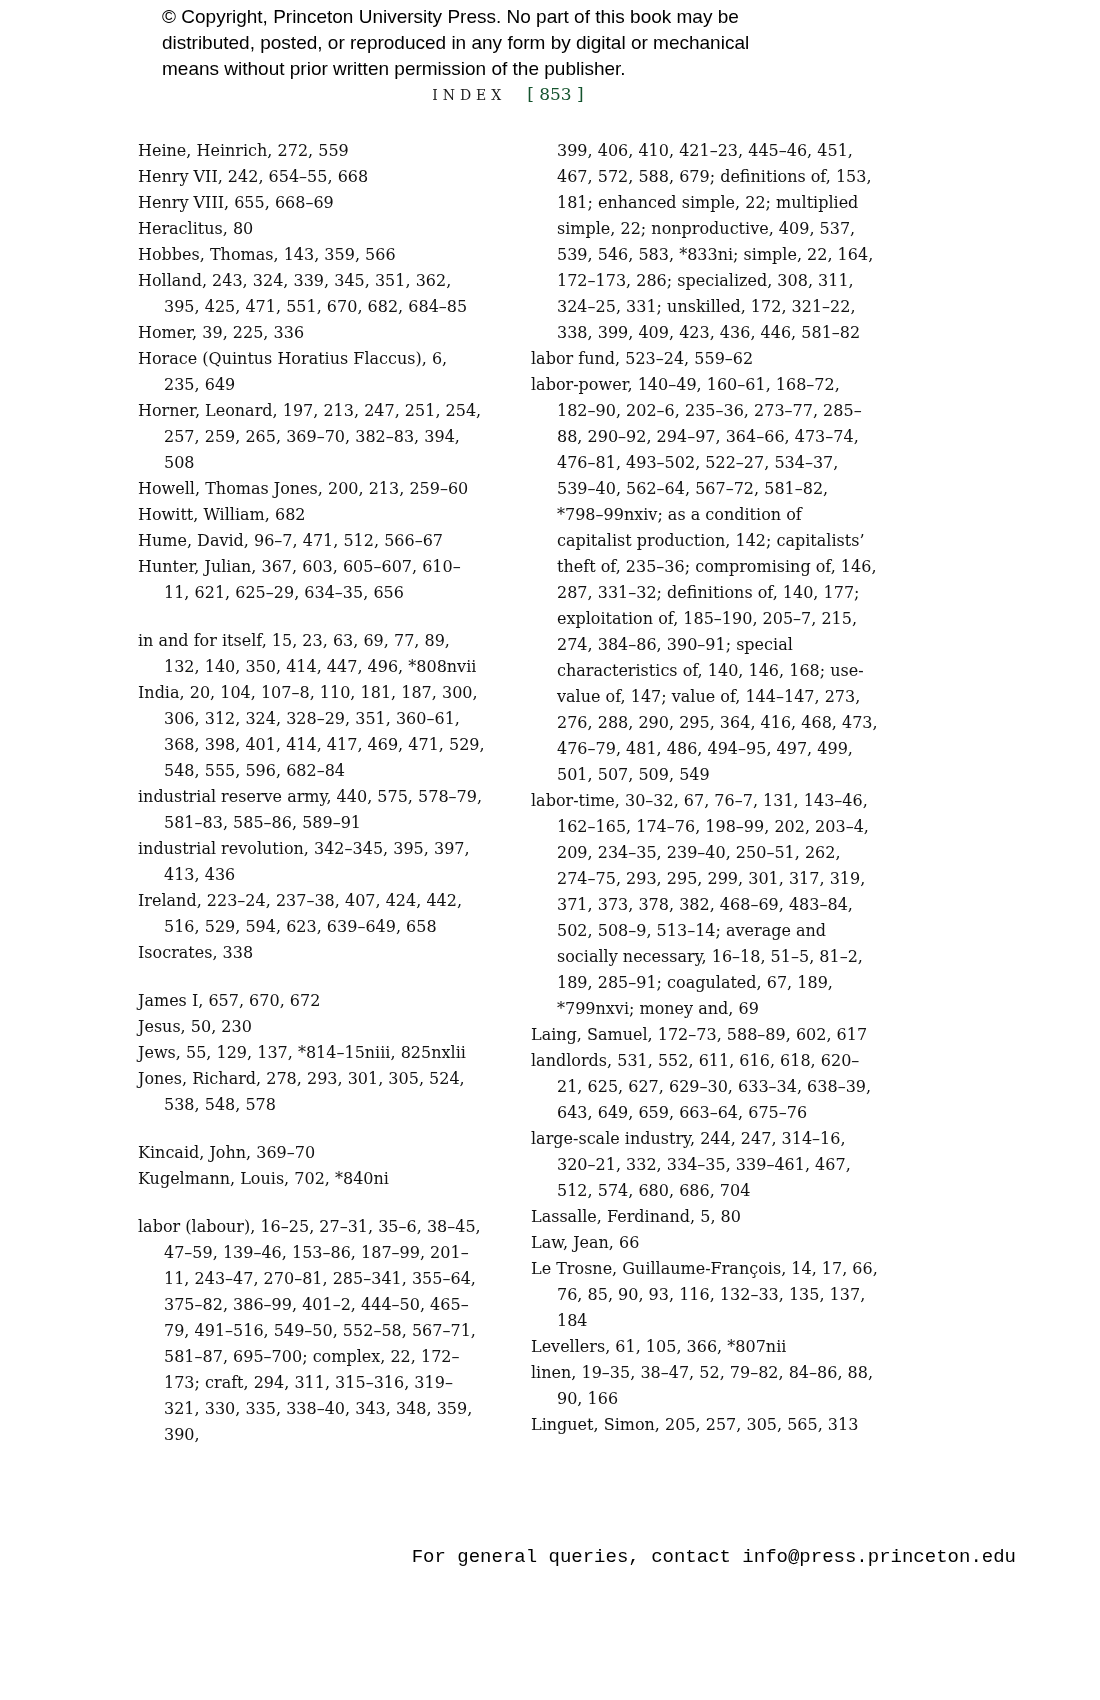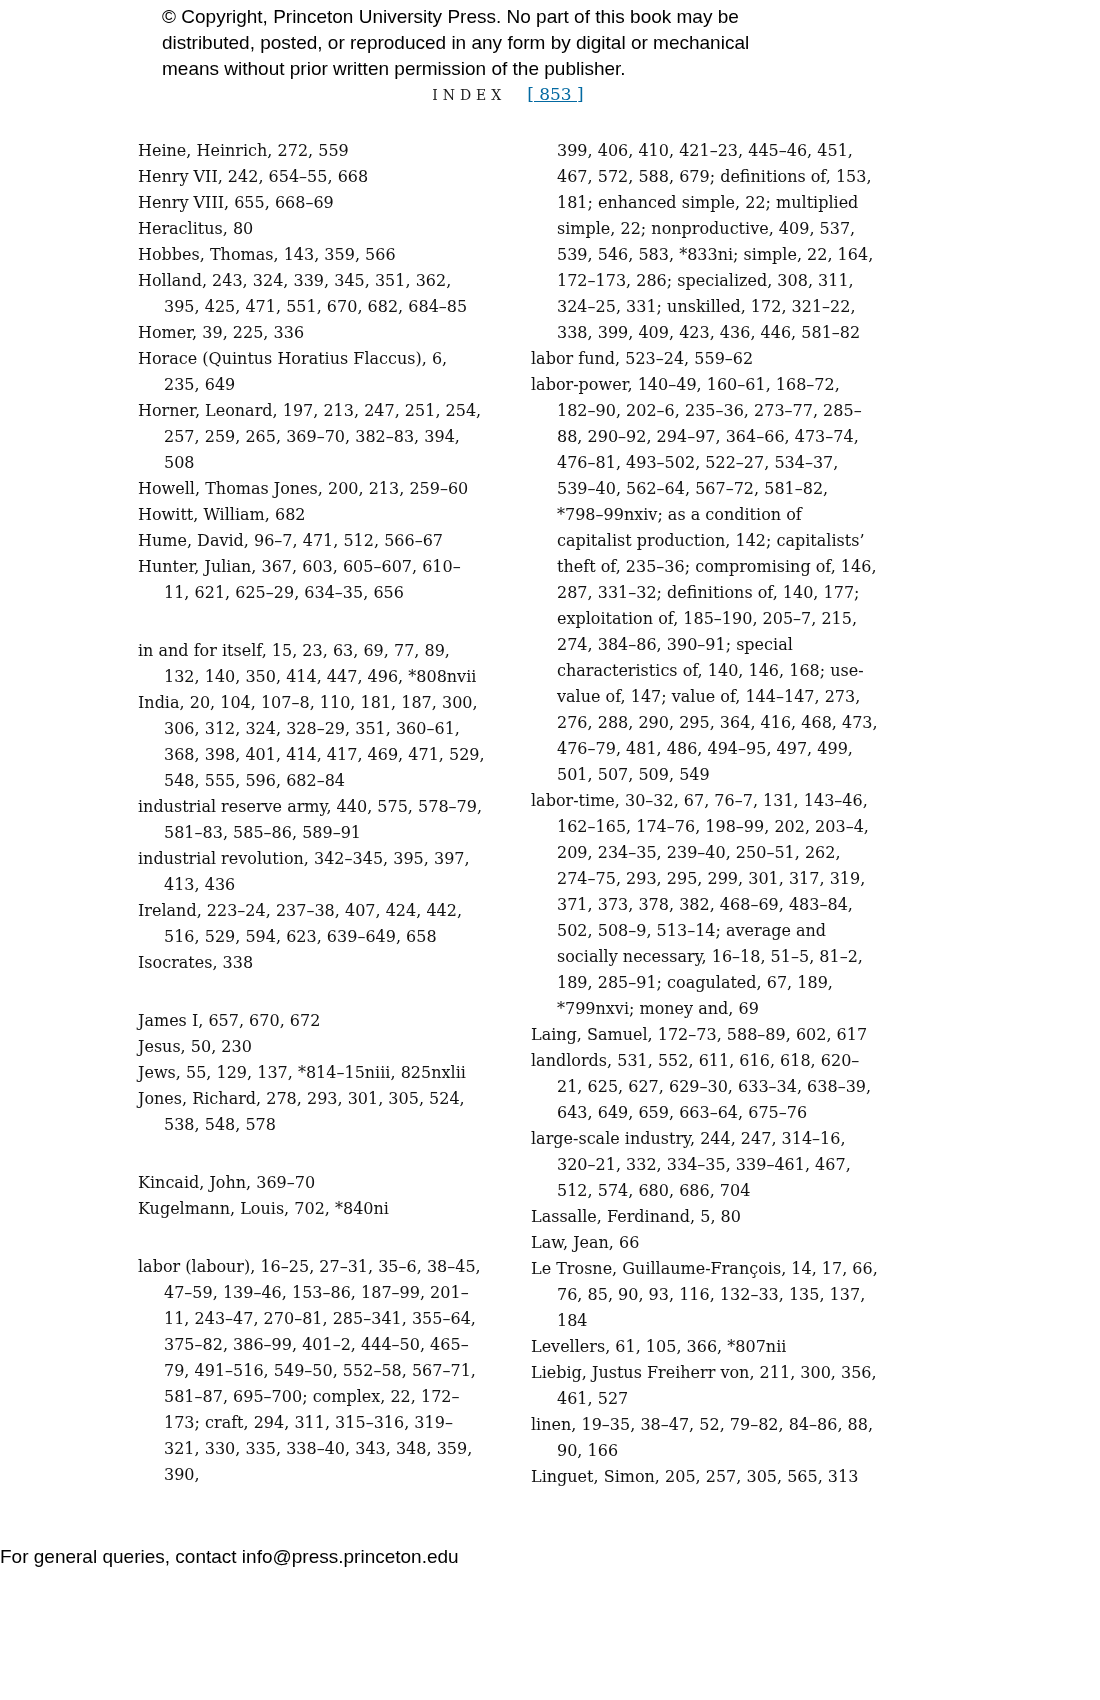--- a/index.html
+++ b/index.html
@@ -34,22 +34,21 @@
     white-space: nowrap;
   }
   .index-label {
     font-size: 14px;
     letter-spacing: 0.35em;
     color: #1a1a1a;
   }
   .page-number {
     font-size: 17px;
     margin-left: 16px;
-    color: #0369a1;
-    text-decoration: underline;
+    color: #14532d;
   }
   .columns {
     position: absolute;
     top: 138px;
     left: 138px;
     width: 741px;
     display: flex;
     gap: 45px;
     font-family: "DejaVu Serif", serif;
   }
@@ -61,29 +60,29 @@
     font-size: 16px;
     line-height: 26px;
     text-indent: -26px;
     padding-left: 26px;
     color: #111111;
   }
   .entry.continuation {
     text-indent: 0;
   }
   .entry.group-start {
-    margin-top: 32px;
+    margin-top: 22px;
   }
   .page-footer {
     position: absolute;
     top: 1546px;
     left: 0;
     width: 1016px;
-    text-align: left;
-    font-family: Liberation Sans, sans-serif;
+    text-align: right;
+    font-family: Liberation Mono, monospace;
     font-size: 19px;
     color: #000000;
   }
 </style>
 </head>
 <body>
 
 <div class="copyright">
   <div>© Copyright, Princeton University Press. No part of this book may be</div>
   <div>distributed, posted, or reproduced in any form by digital or mechanical</div>
@@ -129,19 +128,18 @@
       <p class="entry">labor fund, 523–24, 559–62</p>
       <p class="entry">labor-power, 140–49, 160–61, 168–72, 182–90, 202–6, 235–36, 273–77, 285–88, 290–92, 294–97, 364–66, 473–74, 476–81, 493–502, 522–27, 534–37, 539–40, 562–64, 567–72, 581–82, *798–99nxiv; as a condition of capitalist production, 142; capitalists’ theft of, 235–36; compromising of, 146, 287, 331–32; definitions of, 140, 177; exploitation of, 185–190, 205–7, 215, 274, 384–86, 390–91; special characteristics of, 140, 146, 168; use-value of, 147; value of, 144–147, 273, 276, 288, 290, 295, 364, 416, 468, 473, 476–79, 481, 486, 494–95, 497, 499, 501, 507, 509, 549</p>
       <p class="entry">labor-time, 30–32, 67, 76–7, 131, 143–46, 162–165, 174–76, 198–99, 202, 203–4, 209, 234–35, 239–40, 250–51, 262, 274–75, 293, 295, 299, 301, 317, 319, 371, 373, 378, 382, 468–69, 483–84, 502, 508–9, 513–14; average and socially necessary, 16–18, 51–5, 81–2, 189, 285–91; coagulated, 67, 189, *799nxvi; money and, 69</p>
       <p class="entry">Laing, Samuel, 172–73, 588–89, 602, 617</p>
       <p class="entry">landlords, 531, 552, 611, 616, 618, 620–21, 625, 627, 629–30, 633–34, 638–39, 643, 649, 659, 663–64, 675–76</p>
       <p class="entry">large-scale industry, 244, 247, 314–16, 320–21, 332, 334–35, 339–461, 467, 512, 574, 680, 686, 704</p>
       <p class="entry">Lassalle, Ferdinand, 5, 80</p>
       <p class="entry">Law, Jean, 66</p>
       <p class="entry">Le Trosne, Guillaume-François, 14, 17, 66, 76, 85, 90, 93, 116, 132–33, 135, 137, 184</p>
       <p class="entry">Levellers, 61, 105, 366, *807nii</p>
-      <p class="entry">Liebig, Justus Freiherr von, 211, 300, 356, 461, 527</p>
       <p class="entry">linen, 19–35, 38–47, 52, 79–82, 84–86, 88, 90, 166</p>
       <p class="entry">Linguet, Simon, 205, 257, 305, 565, 313</p>
     </div>
 </div>
 
 <div class="page-footer">For general queries, contact info@press.princeton.edu</div>
 
 </body></html>

